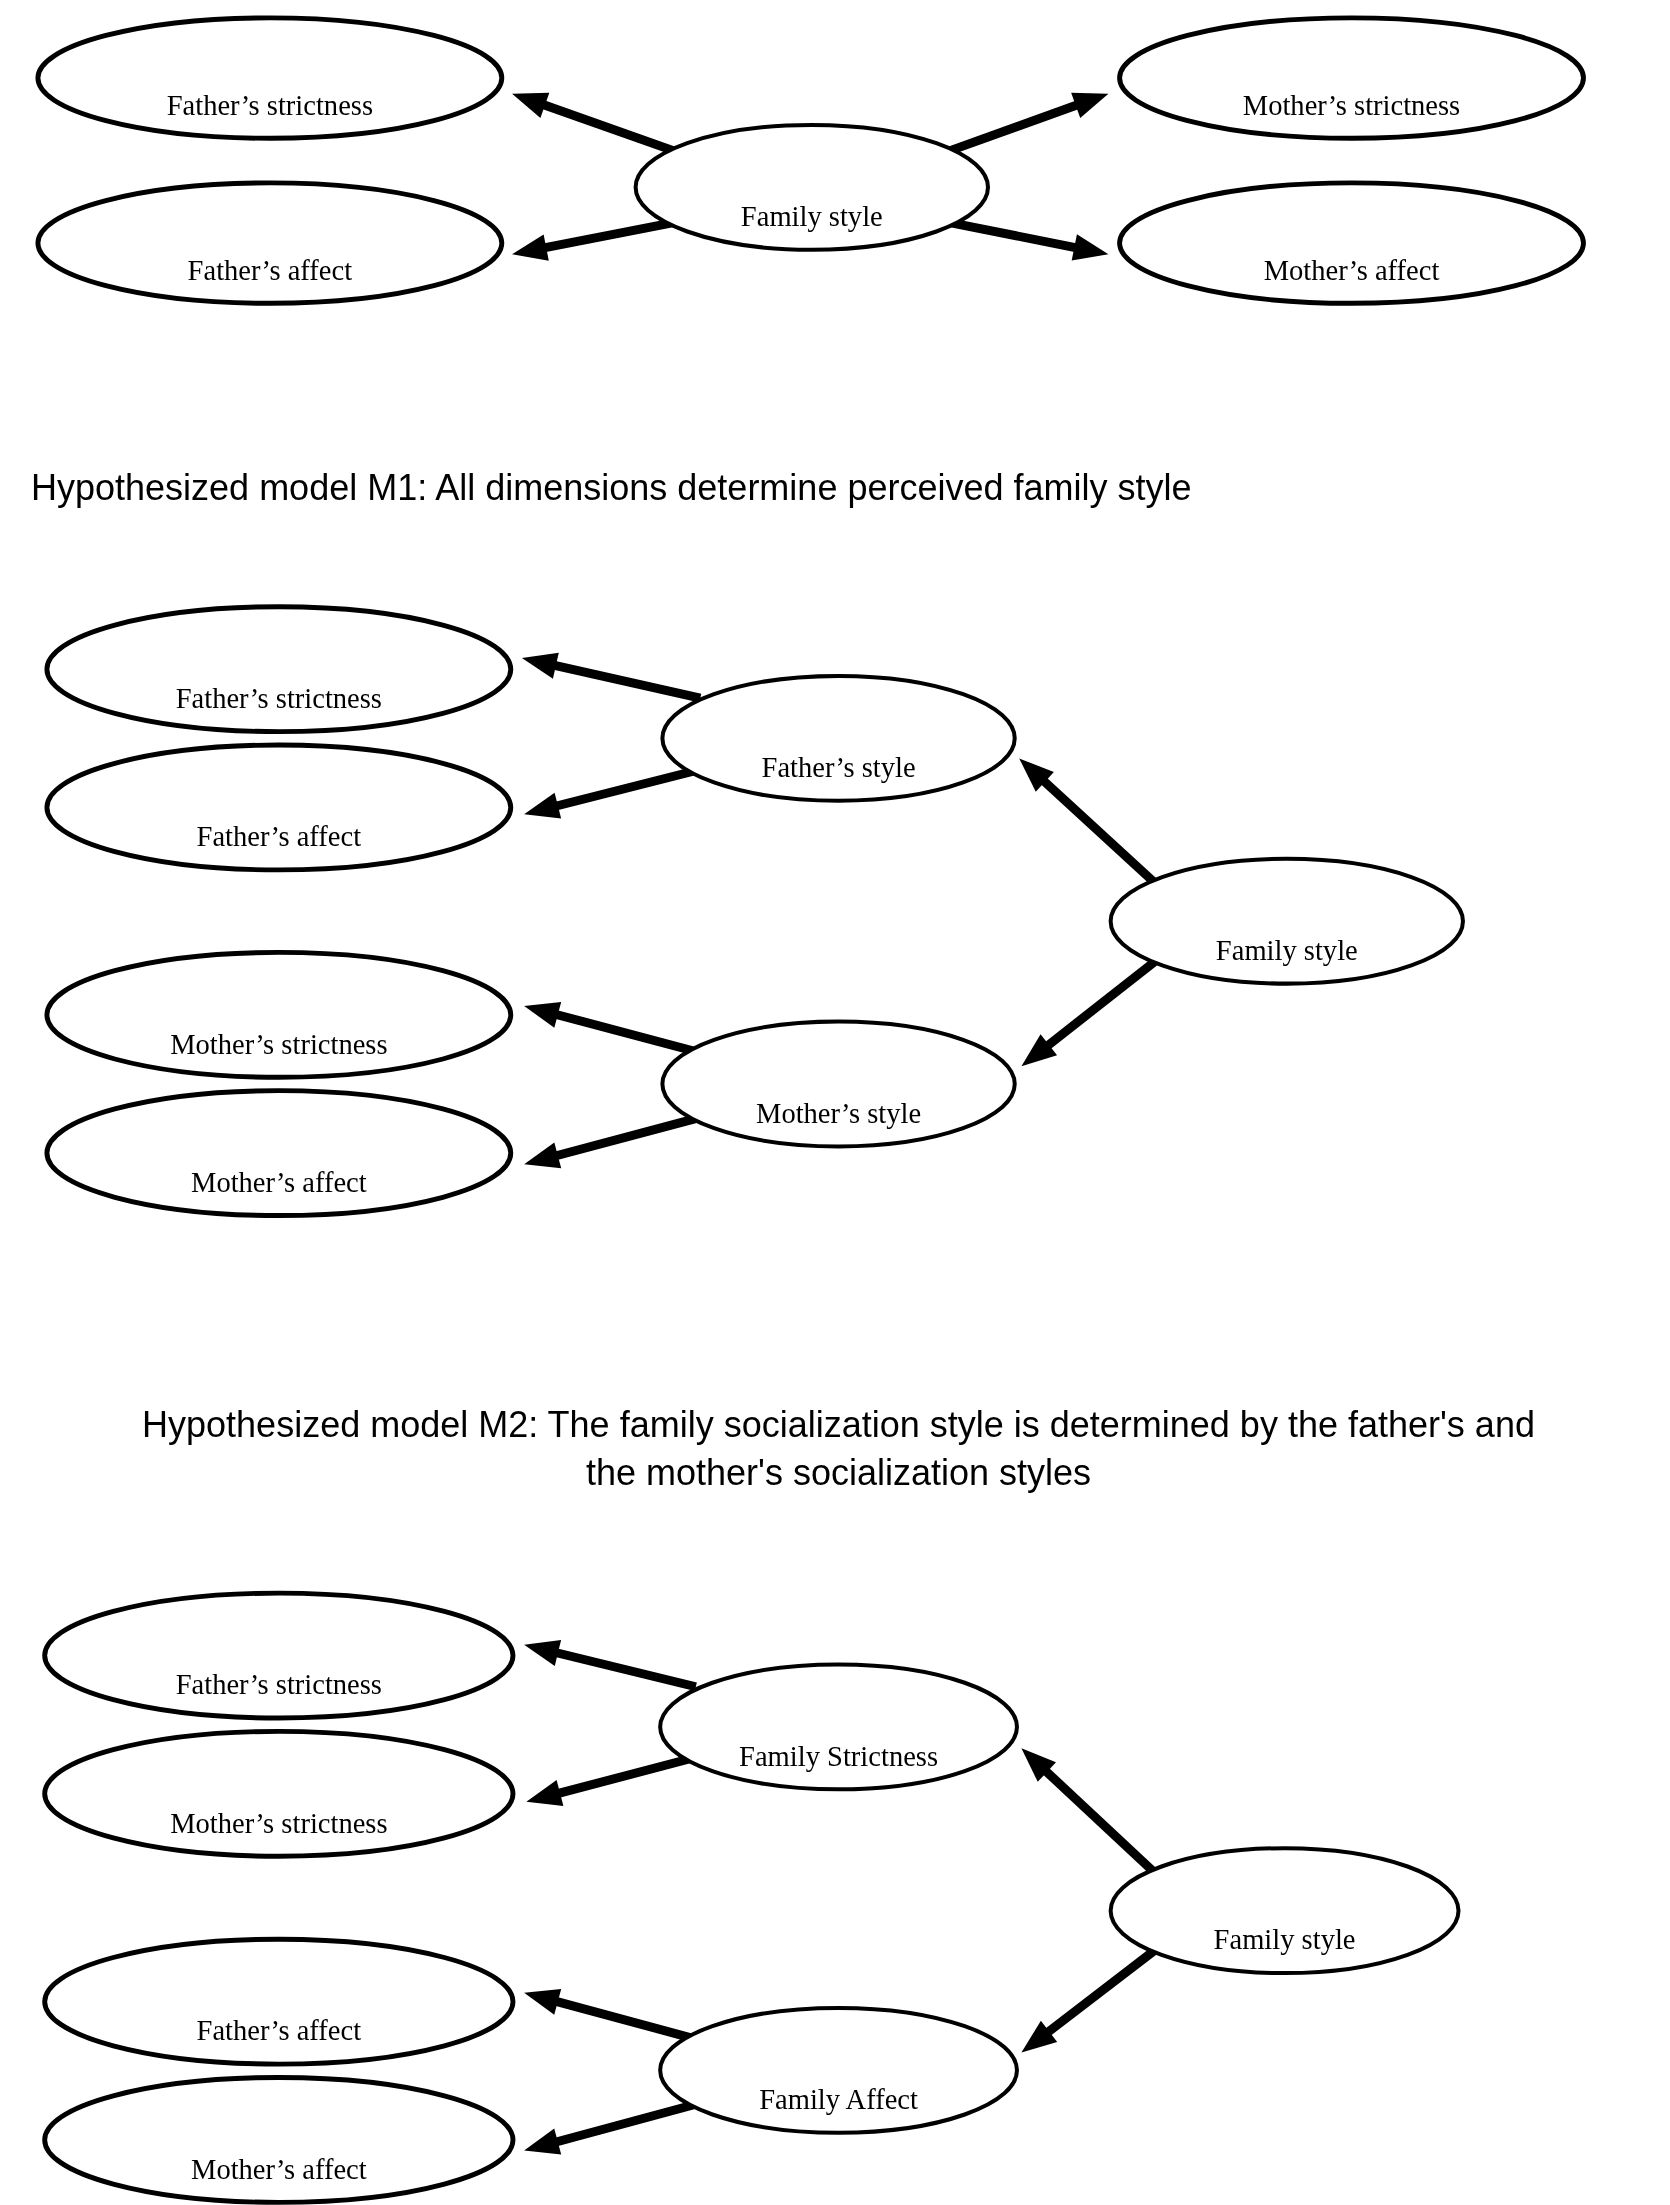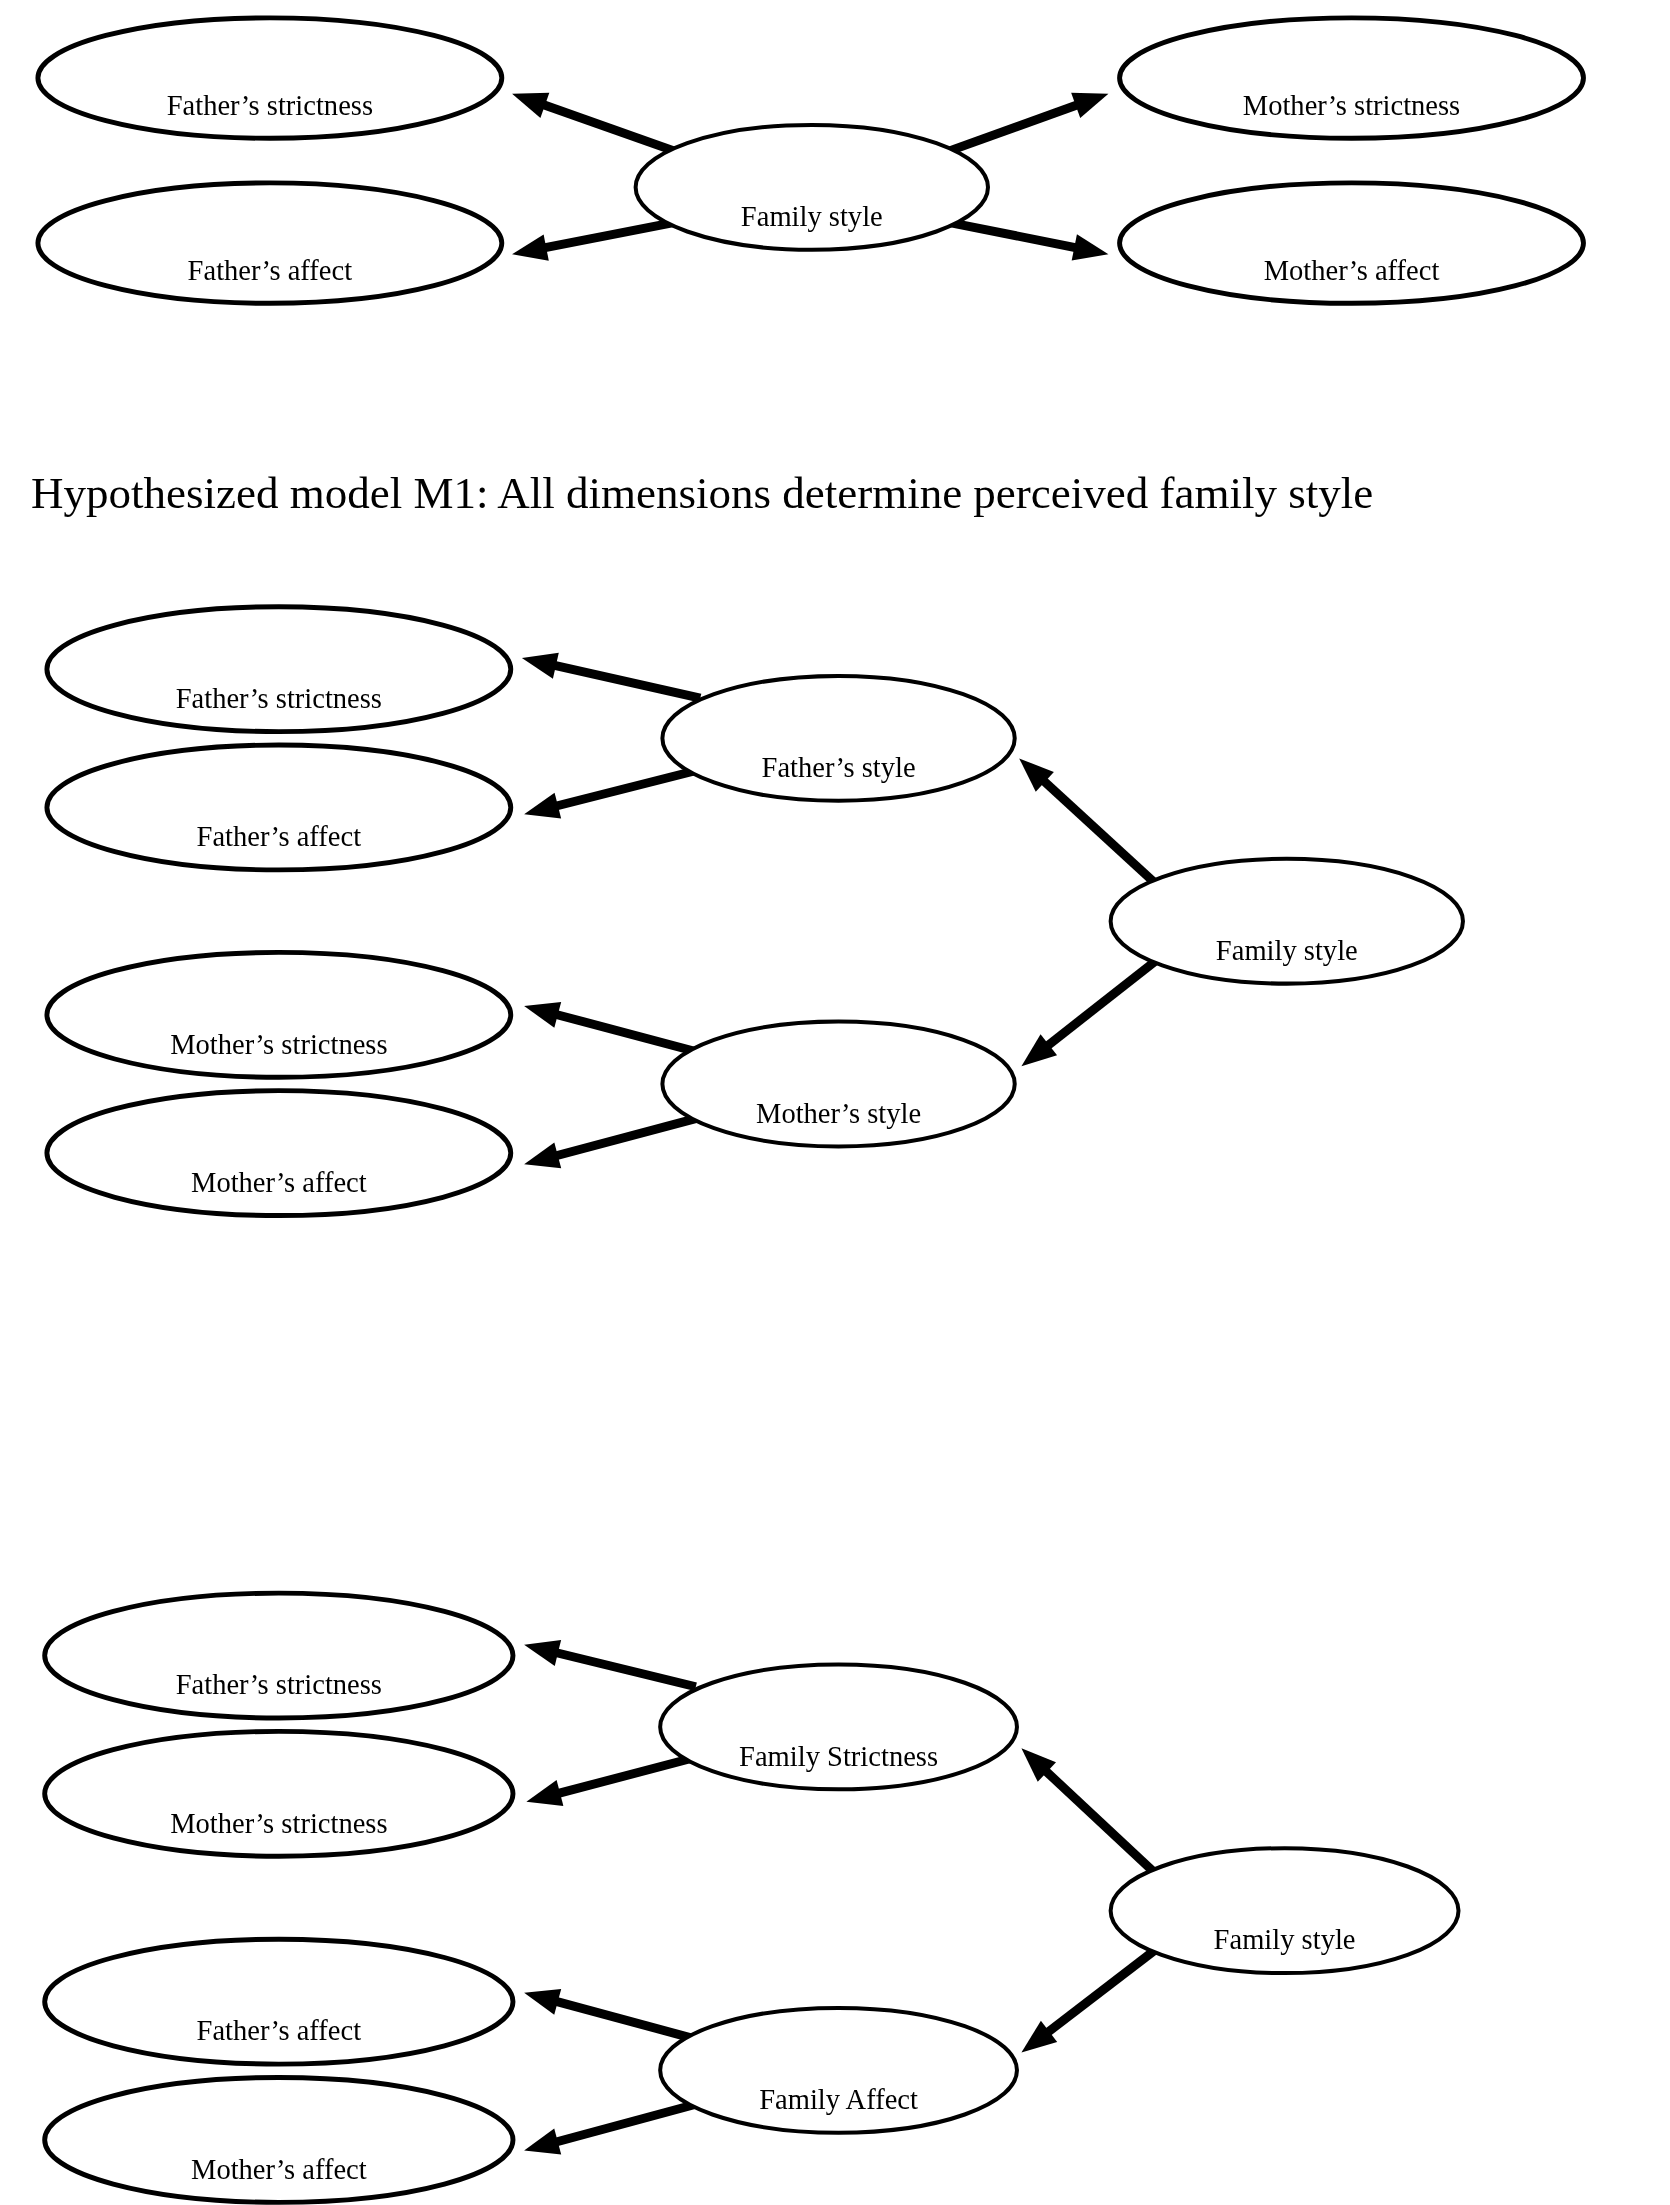--- a/index.html
+++ b/index.html
@@ -39,22 +39,22 @@
   .edge-line {
     stroke: #000000;
     fill: none;
   }
   .edge-head {
     fill: #000000;
     stroke: none;
   }
   .caption {
     position: absolute;
-    font-family: Liberation Serif, serif;
-    font-size: 45px;
+    font-family: Liberation Sans, sans-serif;
+    font-size: 36px;
     line-height: 1.32;
     color: #000000;
     text-align: center;
     white-space: pre-line;
   }
   #caption-m1 {
     left: 31px;
     top: 464px;
     width: 1405px;
     text-align: left;
@@ -160,20 +160,22 @@
       <g>
         <ellipse cx="625" cy="975" rx="520" ry="140" class="node-ellipse" fill="#ffffff" stroke="#000000" stroke-width="11"></ellipse>
         <text x="625" y="1061.8" class="node-label" font-size="72">Mother’s strictness</text>
       </g>
       <g>
         <ellipse cx="625" cy="1285" rx="520" ry="140" class="node-ellipse" fill="#ffffff" stroke="#000000" stroke-width="11"></ellipse>
         <text x="625" y="1371.8" class="node-label" font-size="72">Mother’s affect</text>
       </g>
     </svg>
 
+  <div class="caption" id="caption-m2">Hypothesized model M2: The family socialization style is determined by the father's and
+the mother's socialization styles</div>
 
   <svg class="diagram" id="svg-diagram-m2" style="top:1561px;" width="1670" height="669" viewBox="0 0 3744 1500">
       <g>
         <line x1="1560" y1="282" x2="1243.0024547905866" y2="204.60319675406532" class="edge-line" stroke="#000000" stroke-width="20" stroke-linecap="butt"></line>
         <polygon points="1175,188 1257.8898196612531,177.3567957585642 1243.6585081577687,235.64461415049567" class="edge-head" fill="#000000"></polygon>
       </g>
       <g>
         <line x1="1560" y1="440" x2="1247.6952176083853" y2="522.1854690504249" class="edge-line" stroke="#000000" stroke-width="20" stroke-linecap="butt"></line>
         <polygon points="1180,540 1247.797014928097,491.13728653830833 1263.066612884876,549.1617587740672" class="edge-head" fill="#000000"></polygon>
       </g>

